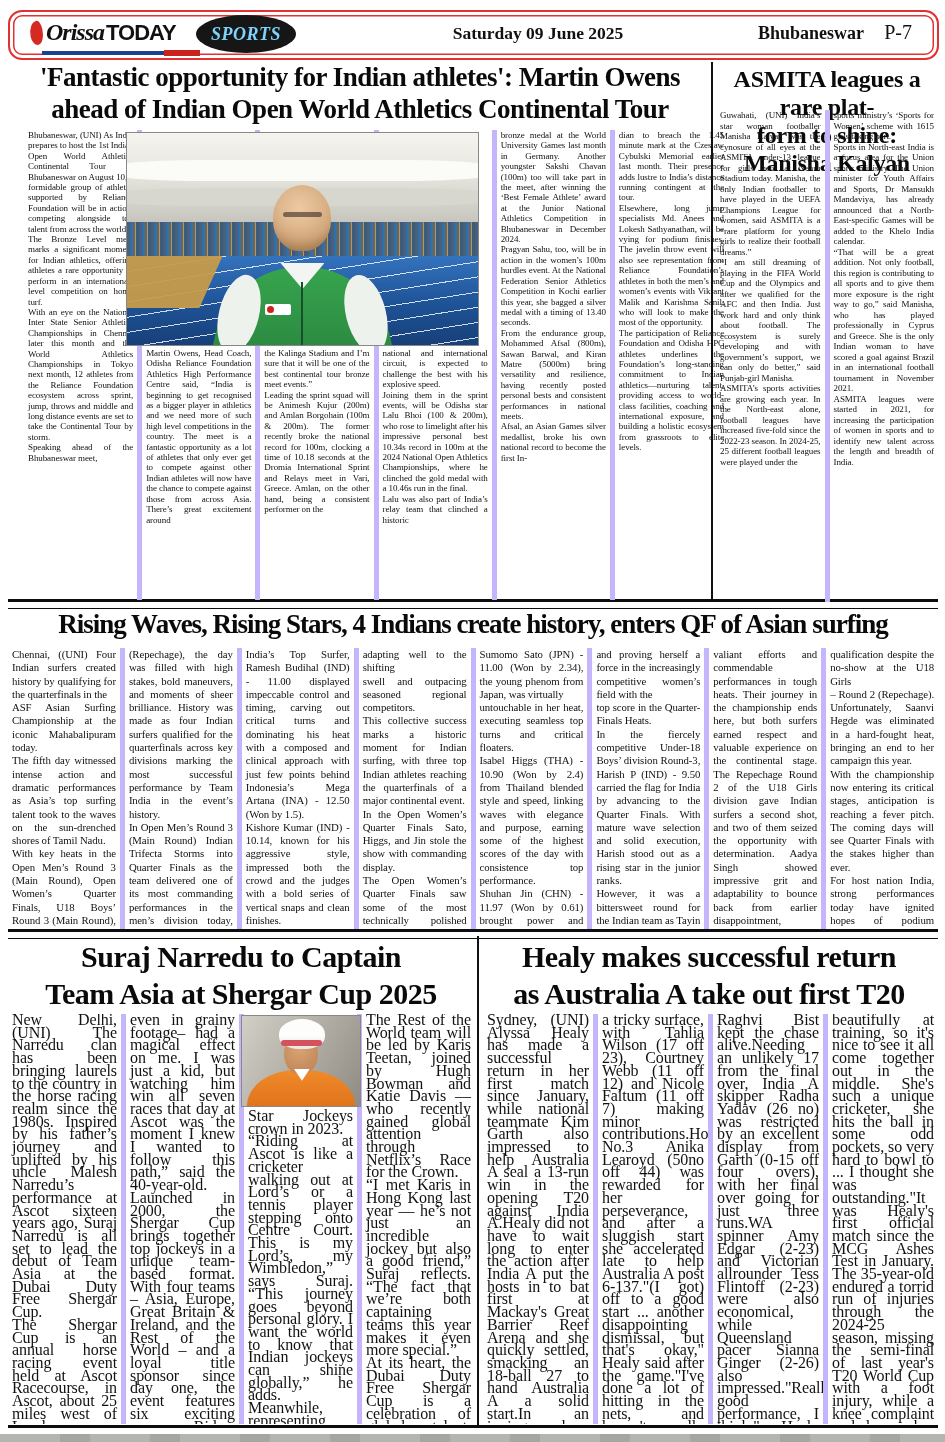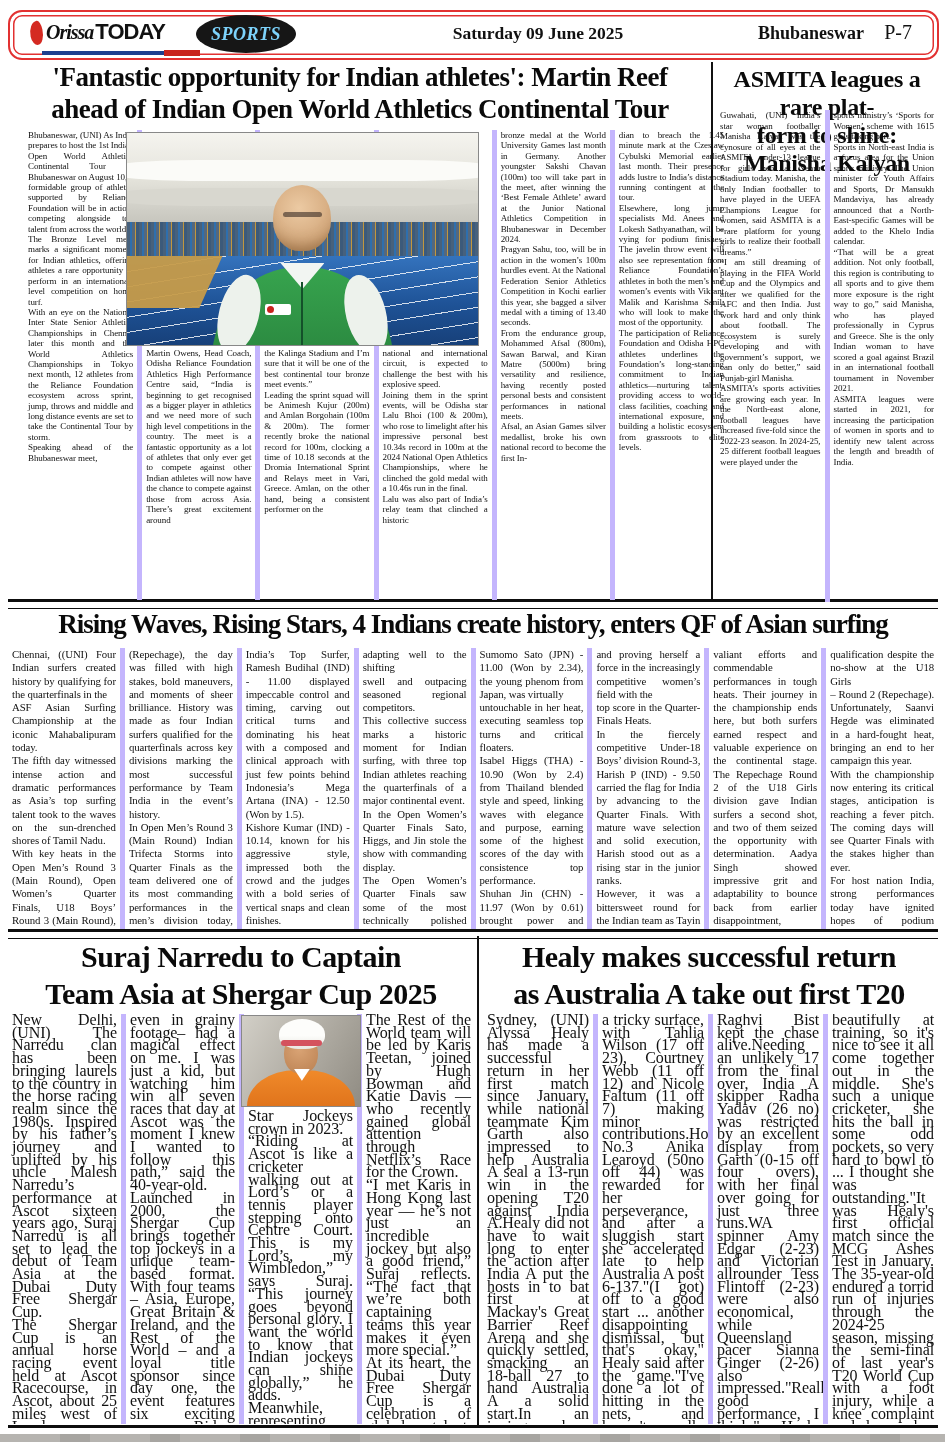--- a/index.html
+++ b/index.html
@@ -7,21 +7,21 @@
         font-family:"Liberation Serif", serif;color:#111;}
 
   
   .masthead{position:absolute;left:8px;top:10px;width:927px;height:46px;
     border:2px solid #e23131;border-radius:14px;
     box-shadow:inset 0 0 0 3px #fff, inset 0 0 0 4.5px #e23131;background:#fff;}
   .logo{position:absolute;left:24px;top:7px;width:170px;height:32px;}
   .logo-flame{position:absolute;left:-4px;top:2px;width:13px;height:24px;background:#d42a22;
     border-radius:70% 30% 55% 45%/60% 40% 60% 40%;transform:rotate(-12deg);}
   .logo-orissa{font-family:"Liberation Serif",serif;font-style:italic;font-weight:bold;
-    font-size:20px;letter-spacing:-1px;margin-left:12px;}
+    font-size:24px;letter-spacing:-1px;margin-left:12px;}
   .logo-today{font-family:"Liberation Sans",sans-serif;font-weight:bold;font-size:22px;
     letter-spacing:-1px;margin-left:2px;}
   .logo-bar{position:absolute;left:8px;bottom:-4px;width:158px;height:4px;background:#1d3f8f;}
   .logo-bar-red{position:absolute;right:0;top:-1px;width:36px;height:6px;background:#c8231d;}
   .sports-badge{position:absolute;left:186px;top:3px;width:100px;height:38px;background:#161616;
     border-radius:50%;display:flex;align-items:center;justify-content:center;}
   .sports-badge span{font-family:"Liberation Serif",serif;font-style:italic;font-weight:bold;
     font-size:18px;color:#7dd3fc;letter-spacing:0.5px;}
   .mast-date{position:absolute;left:408px;top:11px;width:240px;text-align:center;
     font-weight:bold;font-size:17.5px;}
@@ -135,21 +135,21 @@
       </div>
     </div>
     <div class="sports-badge">
       <span>SPORTS</span>
     </div>
     <div class="mast-date">Saturday 09 June 2025</div>
     <div class="mast-city">Bhubaneswar</div>
     <div class="mast-page">P-7</div>
   </div>
 
-  <div class="headline hl-art1">'Fantastic opportunity for Indian athletes': Martin Reef
+  <div class="headline hl-art1">'Fantastic opportunity for Indian athletes': Martin Owens
 ahead of Indian Open World Athletics Continental Tour</div>
   <div class="cols cols-art1">
     <div class="col">Bhubaneswar, (UNI) As India prepares to host the 1st Indian Open World Athletics Continental Tour in Bhubaneswar on August 10, a formidable group of athletes supported by Reliance Foundation will be in action, competing alongside top talent from across the world.
 The Bronze Level meet marks a significant moment for Indian athletics, offering athletes a rare opportunity to perform in an international-level competition on home turf.
 With an eye on the National Inter State Senior Athletics Championships in Chennai later this month and the World Athletics Championships in Tokyo next month, 12 athletes from the Reliance Foundation ecosystem across sprint, jump, throws and middle and long distance events are set to take the Continental Tour by storm.
 Speaking ahead of the Bhubaneswar meet,</div>
     <div class="col gap-photo1">Martin Owens, Head Coach, Odisha Reliance Foundation Athletics High Performance Centre said, “India is beginning to get recognised as a bigger player in athletics and we need more of such high level competitions in the country. The meet is a fantastic opportunity as a lot of athletes that only ever get to compete against other Indian athletes will now have the chance to compete against those from across Asia. There’s great excitement around</div>
     <div class="col gap-photo1">the Kalinga Stadium and I’m sure that it will be one of the best continental tour bronze meet events.”
 Leading the sprint squad will be Animesh Kujur (200m) and Amlan Borgohain (100m &amp; 200m). The former recently broke the national record for 100m, clocking a time of 10.18 seconds at the Dromia International Sprint and Relays meet in Vari, Greece. Amlan, on the other hand, being a consistent performer on the</div>
     <div class="col gap-photo1">national and international circuit, is expected to challenge the best with his explosive speed.

